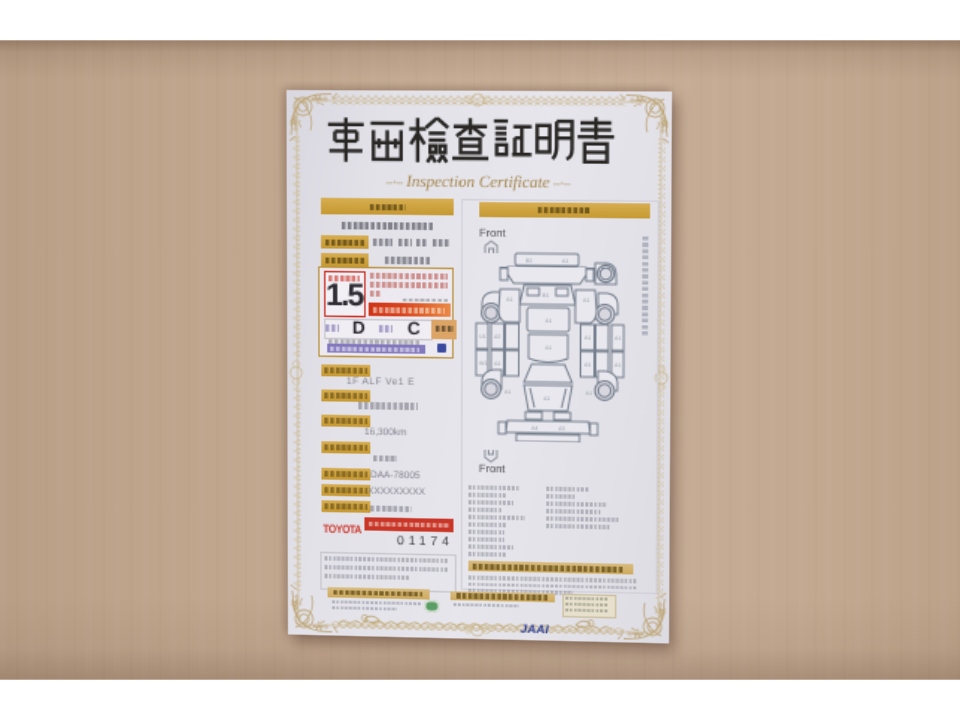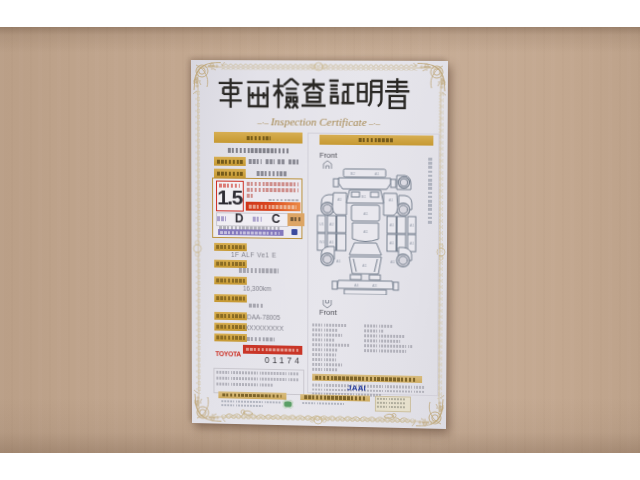--- a/index.html
+++ b/index.html
@@ -319,20 +319,20 @@
 
   <div class="abs" style="left:27px;top:335px;width:69px;height:6.5px;background:linear-gradient(180deg,#d8bc80 0,#ceab5e 100%);"></div>
   <div class="t td" style="left:31px;top:336.8px;width:60px;height:3.5px;color:#5c4610;"></div>
   <div class="t tf" style="left:30px;top:343.5px;width:60px;height:2.5px;color:#8e94a2;"></div>
   <div class="t tf" style="left:30px;top:347.5px;width:44px;height:2.5px;color:#8e94a2;"></div>
   <div class="abs" style="left:92px;top:342px;width:11px;height:8.5px;border-radius:45%;background:#5a9e66;box-shadow:inset 0 0 0 1.5px #dfe4de;"></div>
 
   <div class="abs" style="left:110px;top:335.5px;width:70px;height:6px;background:linear-gradient(180deg,#d8bc80 0,#ceab5e 100%);"></div>
   <div class="t td" style="left:114px;top:337px;width:62px;height:3.5px;color:#5c4610;"></div>
   <div class="t tf" style="left:112px;top:343.5px;width:44px;height:2.5px;color:#8e94a2;"></div>
-  <div class="abs" style="left:157px;top:324px;font-size:8px;font-weight:bold;color:#2a3f9e;letter-spacing:.2px;">JAAI</div>
+  <div class="abs" style="left:157px;top:356px;font-size:8px;font-weight:bold;font-style:italic;color:#2a3f9e;letter-spacing:.2px;">JAAI</div>
 
   <div class="abs" style="left:185px;top:336px;width:34px;height:13.5px;background:#e6e0cc;border:0.6px solid #ccc0a0;"></div>
   <div class="t tf" style="left:187px;top:338px;width:29px;height:2.3px;color:#8a8a7c;"></div>
   <div class="t tf" style="left:187px;top:341.8px;width:29px;height:2.3px;color:#8a8a7c;"></div>
   <div class="t tf" style="left:187px;top:345.6px;width:29px;height:2.3px;color:#8a8a7c;"></div>
  </div>
 </div>
 
 </body></html>

